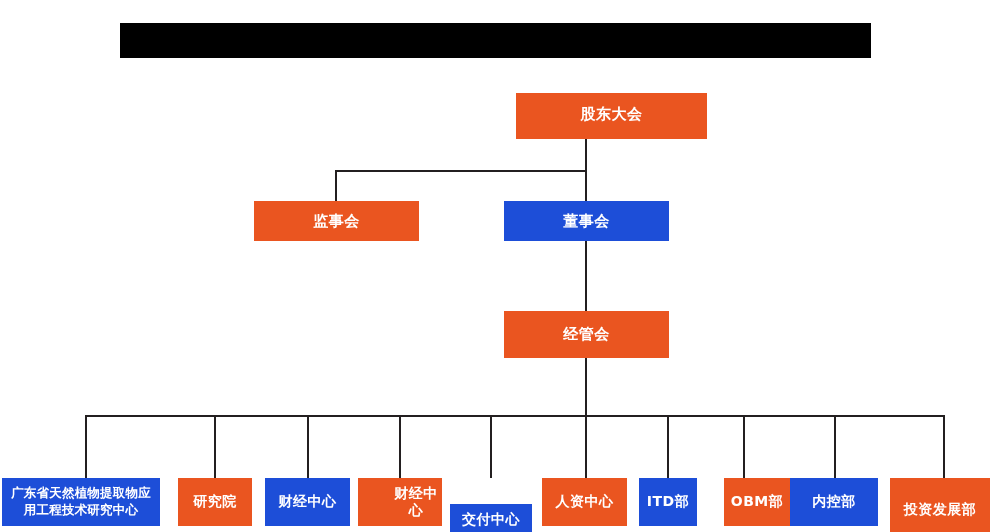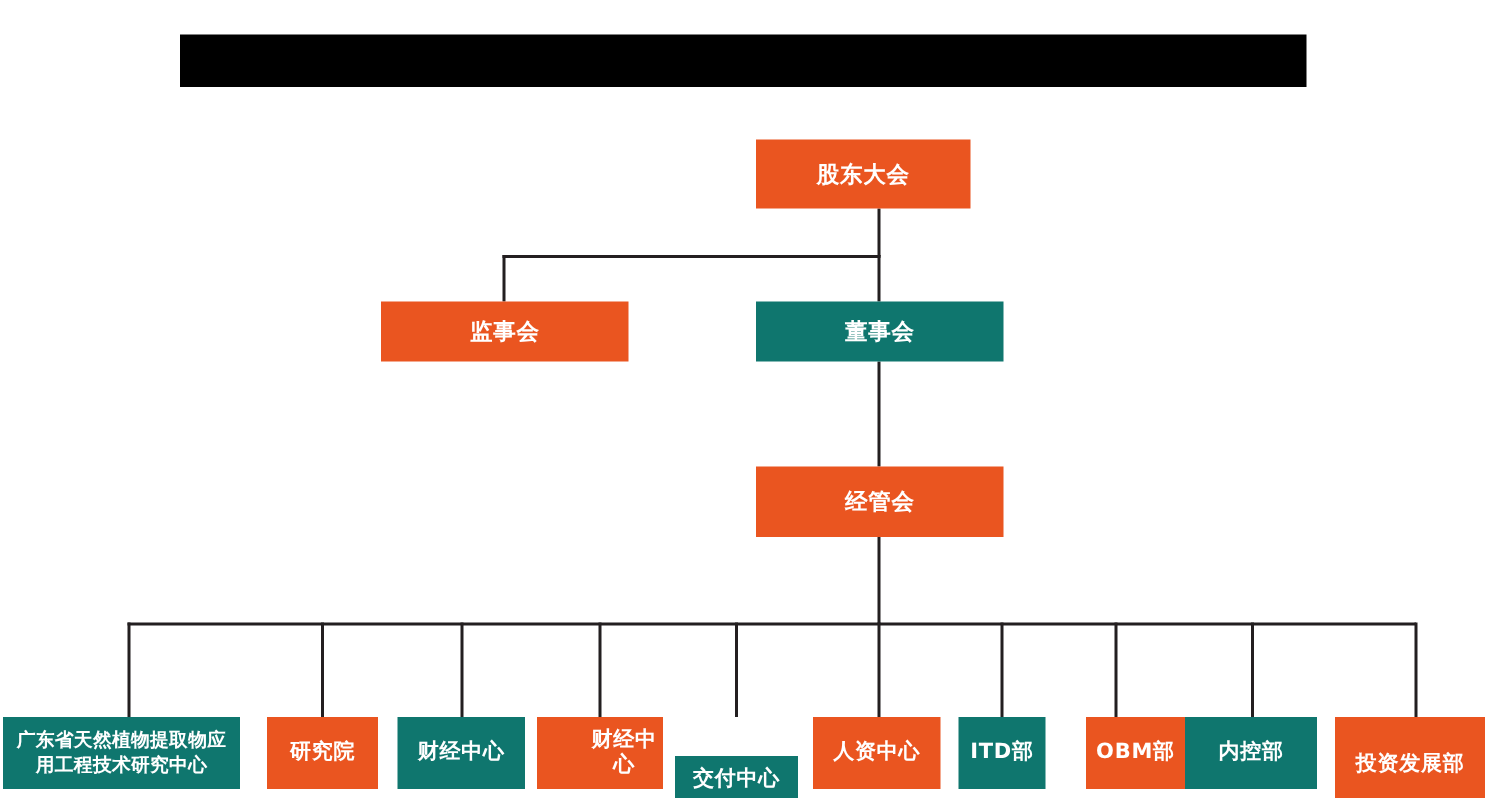--- a/index.html
+++ b/index.html
@@ -35,21 +35,21 @@
     justify-content: center;
     text-align: center;
     color: #ffffff;
     font-weight: bold;
     line-height: 1.22;
     letter-spacing: 0.5px;
     z-index: 3;
     user-select: none;
   }
   .node.dark  { background: #ea5520; }
-  .node.light { background: #0f766e; }
+  .node.light { background: #1d4ed8; }
 
   .node-label { display: block; padding: 0 4px; }
 
   
   .tier1 { font-size: 15px; }
   .tier2 { font-size: 15px; }
   .tier3 { font-size: 15px; }
   .tier4 { font-size: 14px; }
   .tier4.wrap { font-size: 12.5px; letter-spacing: 0.2px; line-height: 1.35; }
 
@@ -87,21 +87,21 @@
   <div class="line v" style="left:214px; top:415px; height:63px;"></div>
   <div class="line v" style="left:307px; top:415px; height:63px;"></div>
   <div class="line v" style="left:399px; top:415px; height:63px;"></div>
   <div class="line v" style="left:490px; top:415px; height:63px;"></div>
   <div class="line v" style="left:585px; top:415px; height:63px;"></div>
   <div class="line v" style="left:667px; top:415px; height:63px;"></div>
   <div class="line v" style="left:743px; top:415px; height:63px;"></div>
   <div class="line v" style="left:834px; top:415px; height:63px;"></div>
   <div class="line v" style="left:943px; top:415px; height:63px;"></div>
 
-  <div class="node dark tier1" style="left:504px; top:93px; width:143px; height:46px;">
+  <div class="node dark tier1" style="left:516px; top:93px; width:191px; height:46px;font-family:Liberation Mono, monospace;">
     <span class="node-label">股东大会</span>
   </div>
 
   <div class="node dark tier2" style="left:254px; top:201px; width:165px; height:40px;">
     <span class="node-label">监事会</span>
   </div>
   <div class="node light tier2" style="left:504px; top:201px; width:165px; height:40px;">
     <span class="node-label">董事会</span>
   </div>
 

